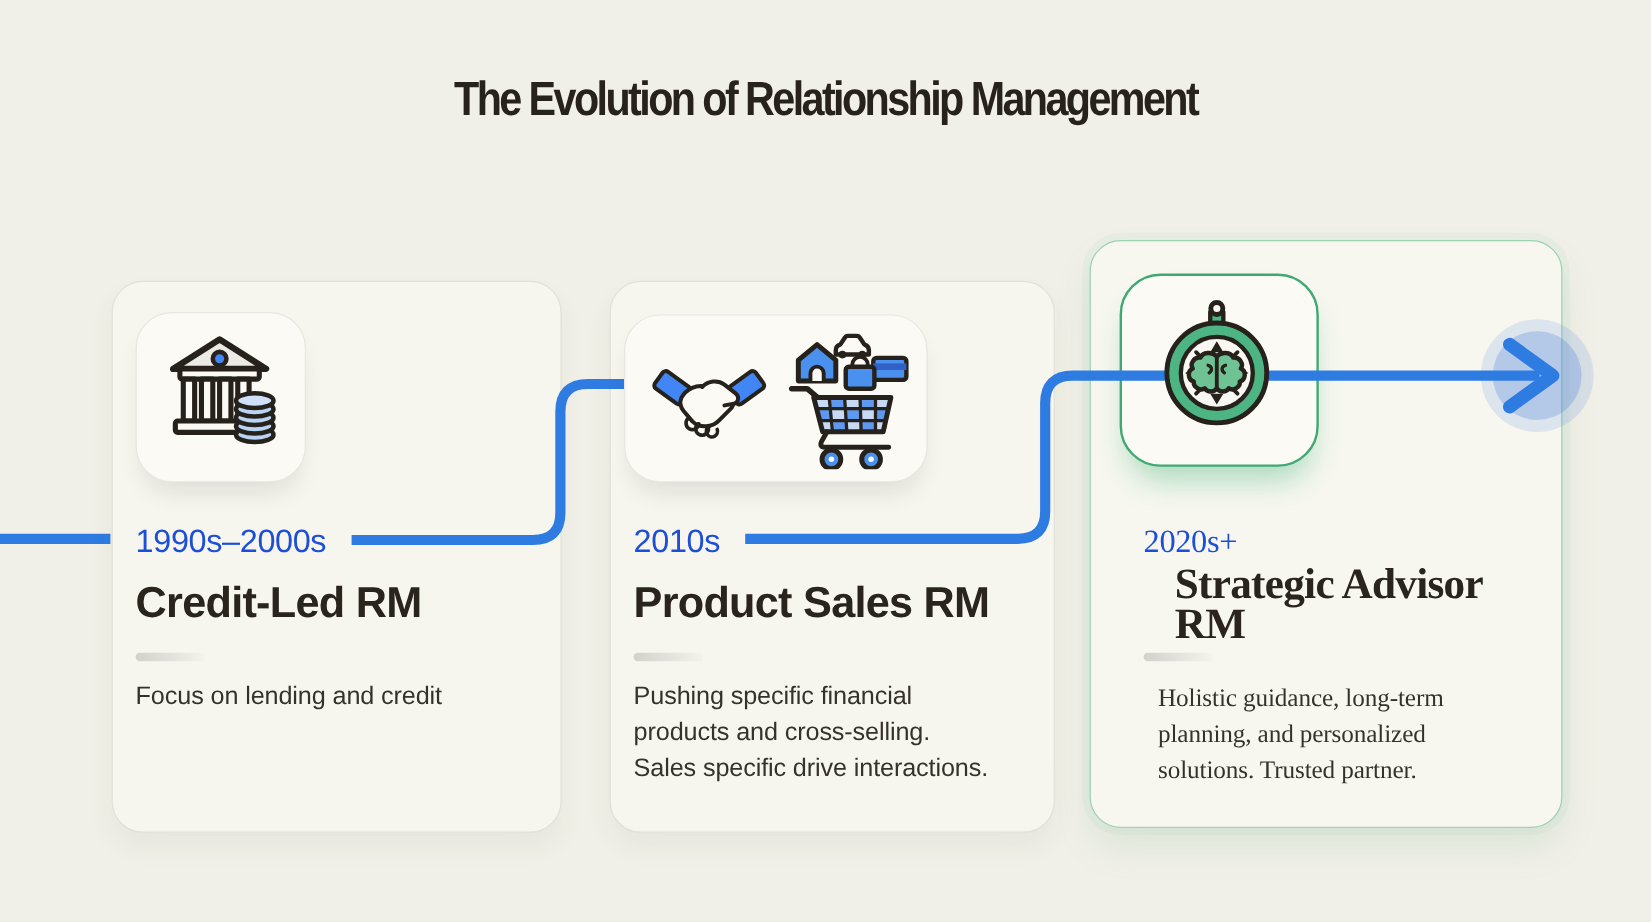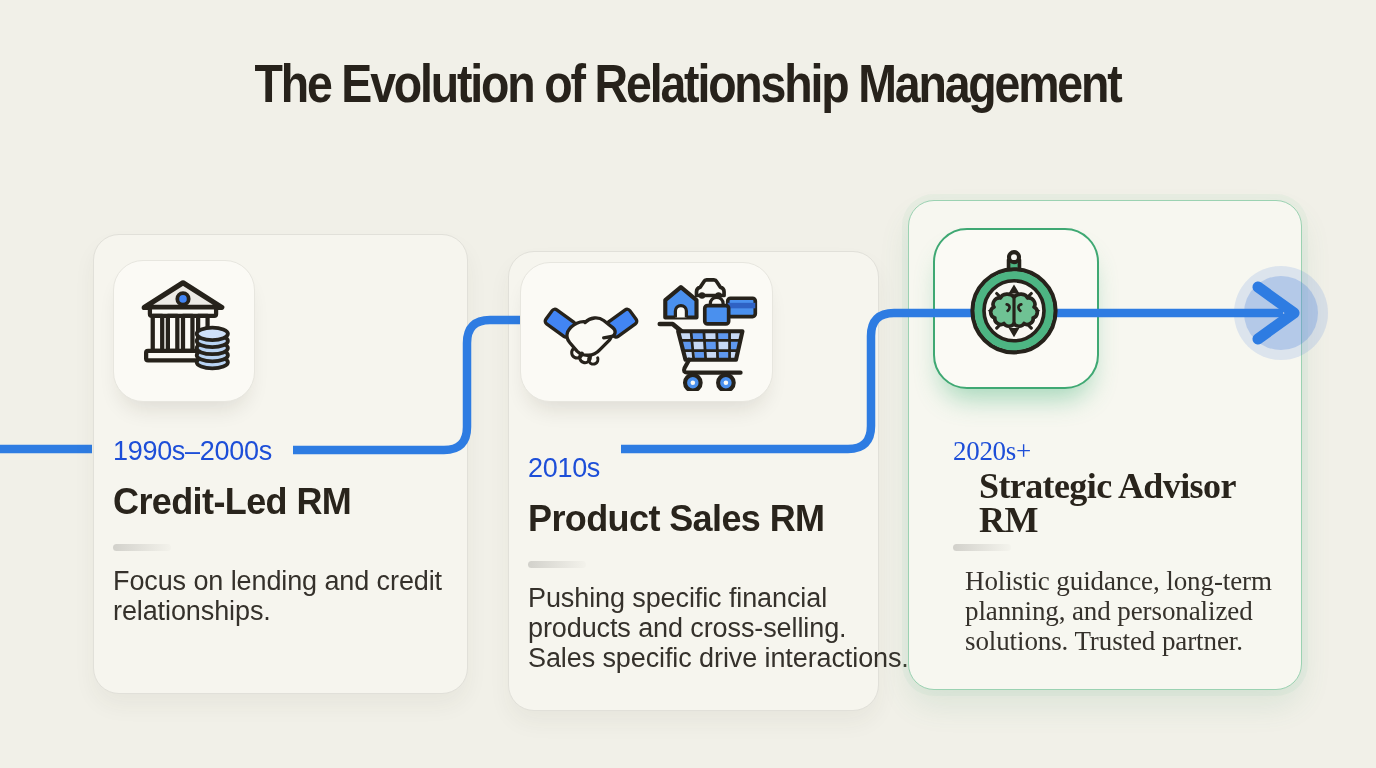--- a/index.html
+++ b/index.html
@@ -4,21 +4,21 @@
 <style>
   html,body{margin:0;padding:0;background:#e9e8e0;}
   .stage{
     position:relative;width:1376px;height:768px;overflow:hidden;
     background:#f1f0e8;
     font-family:"Liberation Sans","DejaVu Sans",sans-serif;
     -webkit-font-smoothing:antialiased;
   }
   .main-title{
     position:absolute;left:0;top:54px;width:1376px;text-align:center;z-index:0;
-    color:#27221b;font-weight:700;font-size:54px;letter-spacing:-2.5px;line-height:58px;
+    color:#27221b;font-weight:700;font-size:40px;letter-spacing:-2.5px;line-height:58px;
   }
   .main-title span{display:inline-block;transform:scaleX(.86);transform-origin:center;}
   .layer{position:absolute;left:0;top:0;width:1376px;height:768px;pointer-events:none;}
   .z1{z-index:1}.z3{z-index:3}.z5{z-index:5}
   .card{
     position:absolute;z-index:2;background:#f6f5ee;border:1.5px solid #e1e0d9;
     border-radius:26px;box-shadow:0 12px 22px rgba(60,55,40,.05);
   }
   .card--highlight{
     background:#f7f7f0;border:1.5px solid #9bd2b2;
@@ -38,21 +38,21 @@
   .era{
     position:absolute;color:#1d4ed8;font-size:27px;line-height:28px;letter-spacing:-.3px;
   }
   .card-title{
     position:absolute;color:#29241c;font-size:36px;font-weight:700;letter-spacing:-.6px;line-height:34px;
   }
   .divider{
     position:absolute;width:58px;height:7px;border-radius:4px;
     background:linear-gradient(90deg,#d2d1cb,rgba(226,225,218,.15));
   }
-  .desc{position:absolute;color:#35312b;font-size:27px;line-height:30px;letter-spacing:-.1px;}
+  .desc{position:absolute;color:#35312b;font-size:21px;line-height:30px;letter-spacing:-.1px;}
   .desc div{white-space:nowrap;}
 </style>
 </head>
 <body>
 
 <div class="stage">
 
   <div class="main-title">
     <span>The Evolution of Relationship Management</span>
   </div>
@@ -60,25 +60,24 @@
   <svg class="layer z1" viewBox="0 0 1376 768">
     <path d="M0,449 H92" stroke="#2e7ce2" stroke-width="8.5" fill="none"></path>
   </svg>
 
   <div class="card" style="left:93px;top:234px;width:373px;height:458px;">
     <div class="era" style="left:19px;top:202px;">1990s–2000s</div>
     <div class="card-title" style="left:19px;top:250px;">Credit-Led RM</div>
     <div class="divider" style="left:19px;top:309px;"></div>
     <div class="desc" style="left:19px;top:331px;">
       <div>Focus on lending and credit</div>
-      <div>relationships.</div>
     </div>
   </div>
 
-  <div class="card" style="left:508px;top:234px;width:369px;height:458px;margin-top:17px;">
+  <div class="card" style="left:508px;top:234px;width:369px;height:458px;">
     <div class="era" style="left:19px;top:202px;">2010s</div>
     <div class="card-title" style="left:19px;top:250px;">Product Sales RM</div>
     <div class="divider" style="left:19px;top:309px;"></div>
     <div class="desc" style="left:19px;top:331px;">
       <div>Pushing specific financial</div>
       <div>products and cross-selling.</div>
       <div>Sales specific drive interactions.</div>
     </div>
   </div>
 

